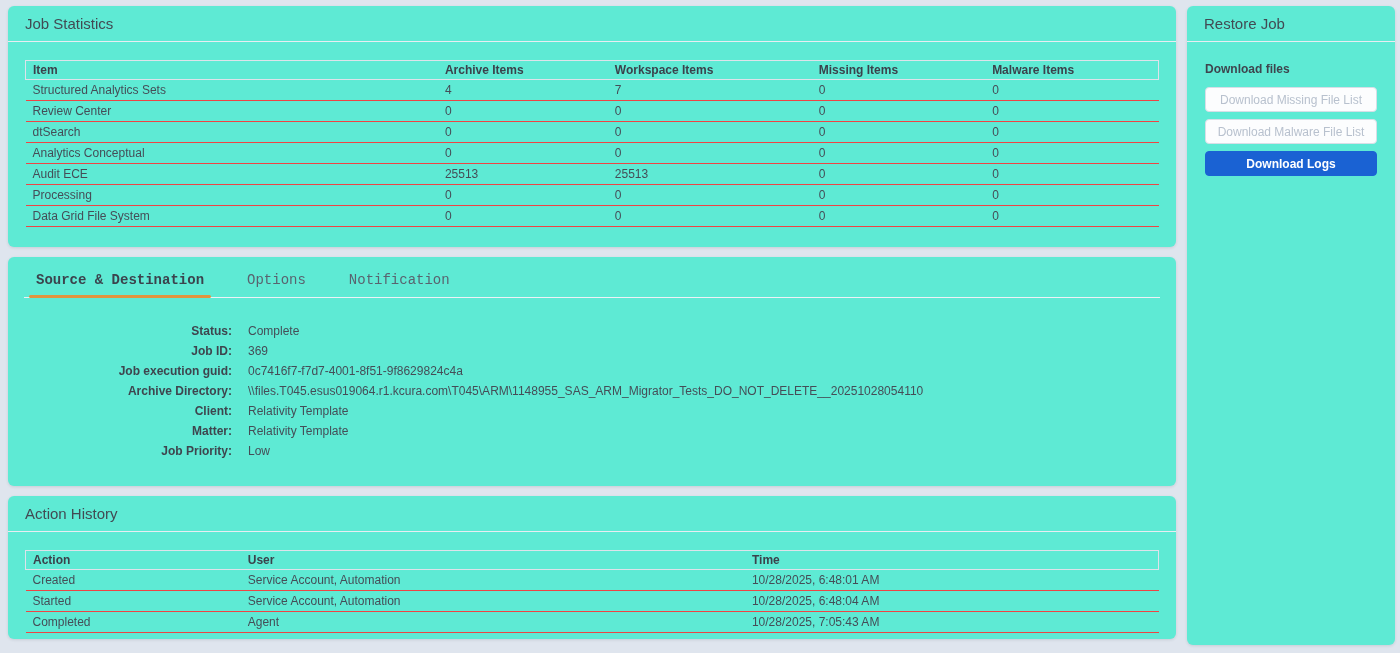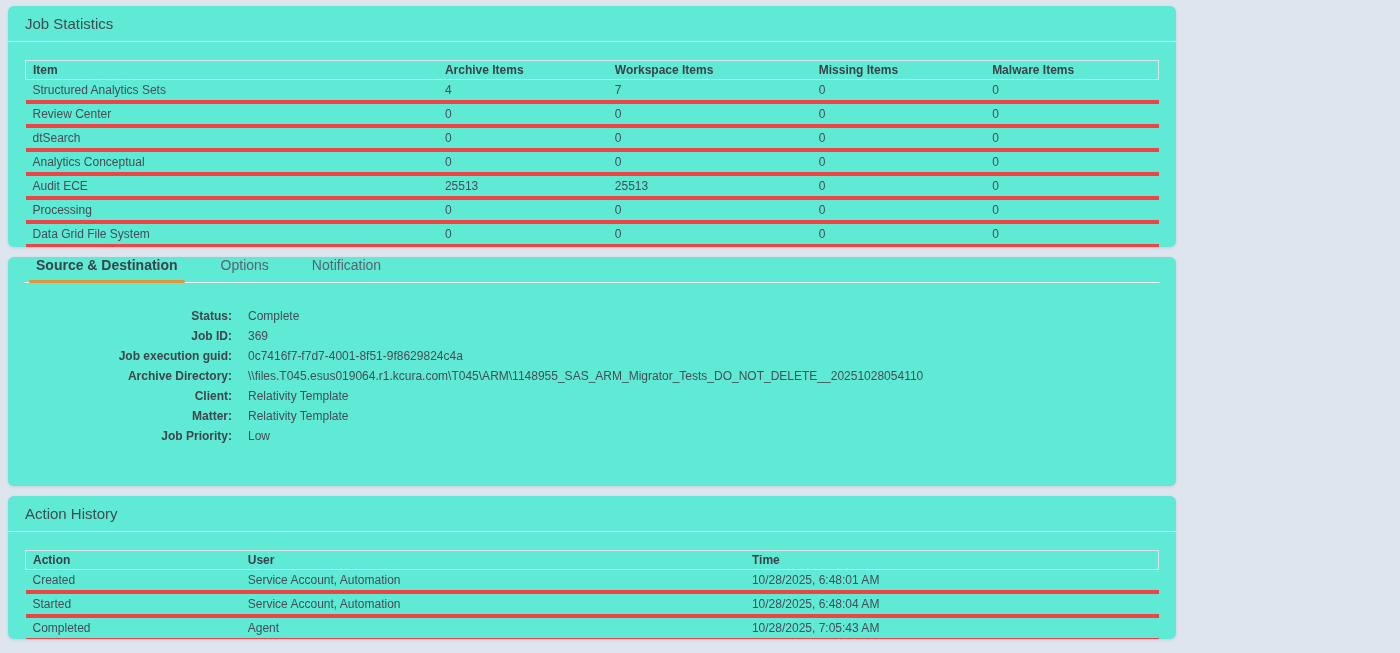--- a/index.html
+++ b/index.html
@@ -45,21 +45,21 @@
   th {
     text-align: left;
     font-weight: bold;
     color: #3b424c;
     padding: 2px 7px;
     white-space: nowrap;
     overflow: hidden;
   }
   td {
     padding: 3px 7px;
-    border-bottom: 4px solid #ef4444;
+    border-bottom: 1px solid #ef4444;
     color: #454d57;
     white-space: nowrap;
     overflow: hidden;
   }
   .stats-table th:nth-child(1) { width: 36.4%; }
   .stats-table th:nth-child(2) { width: 15%; }
   .stats-table th:nth-child(3) { width: 18%; }
   .stats-table th:nth-child(4) { width: 15.3%; }
   .stats-table th:nth-child(5) { width: 15.3%; }
   .history-table th:nth-child(1) { width: 19%; }
@@ -68,21 +68,23 @@
   
   .panel-stats   { height: 241px; }
   .panel-details { height: 229px; }
   .panel-history { height: 143px; }
   .panel-restore { height: 639px; }
   
   .tabs {
     display: flex;
     gap: 24px;
     margin: 0 16px;
+    padding-top: 15px;
     border-bottom: 1px solid #eef1f6;
+    font-family: Liberation Mono, monospace;
   }
   .tab {
     position: relative;
     font-size: 14px;
     color: #59636f;
     padding: 0 7px 9px 7px;
     margin-left: 5px;
     cursor: pointer;
     white-space: nowrap;
   }
@@ -284,14 +286,25 @@
               <td>Agent</td>
               <td>10/28/2025, 7:05:43 AM</td>
             </tr>
           </tbody>
         </table>
       </div>
     </section>
 
   </div>
 
+  <div class="right-col">
+    <section class="panel panel-restore">
+      <div class="panel-header">Restore Job</div>
+      <div class="restore-body">
+        <div class="dl-label">Download files</div>
+        <button class="btn btn-disabled" disabled="">Download Missing File List</button>
+        <button class="btn btn-disabled" disabled="">Download Malware File List</button>
+        <button class="btn btn-primary">Download Logs</button>
+      </div>
+    </section>
+  </div>
 
 </div>
 
 </body></html>

